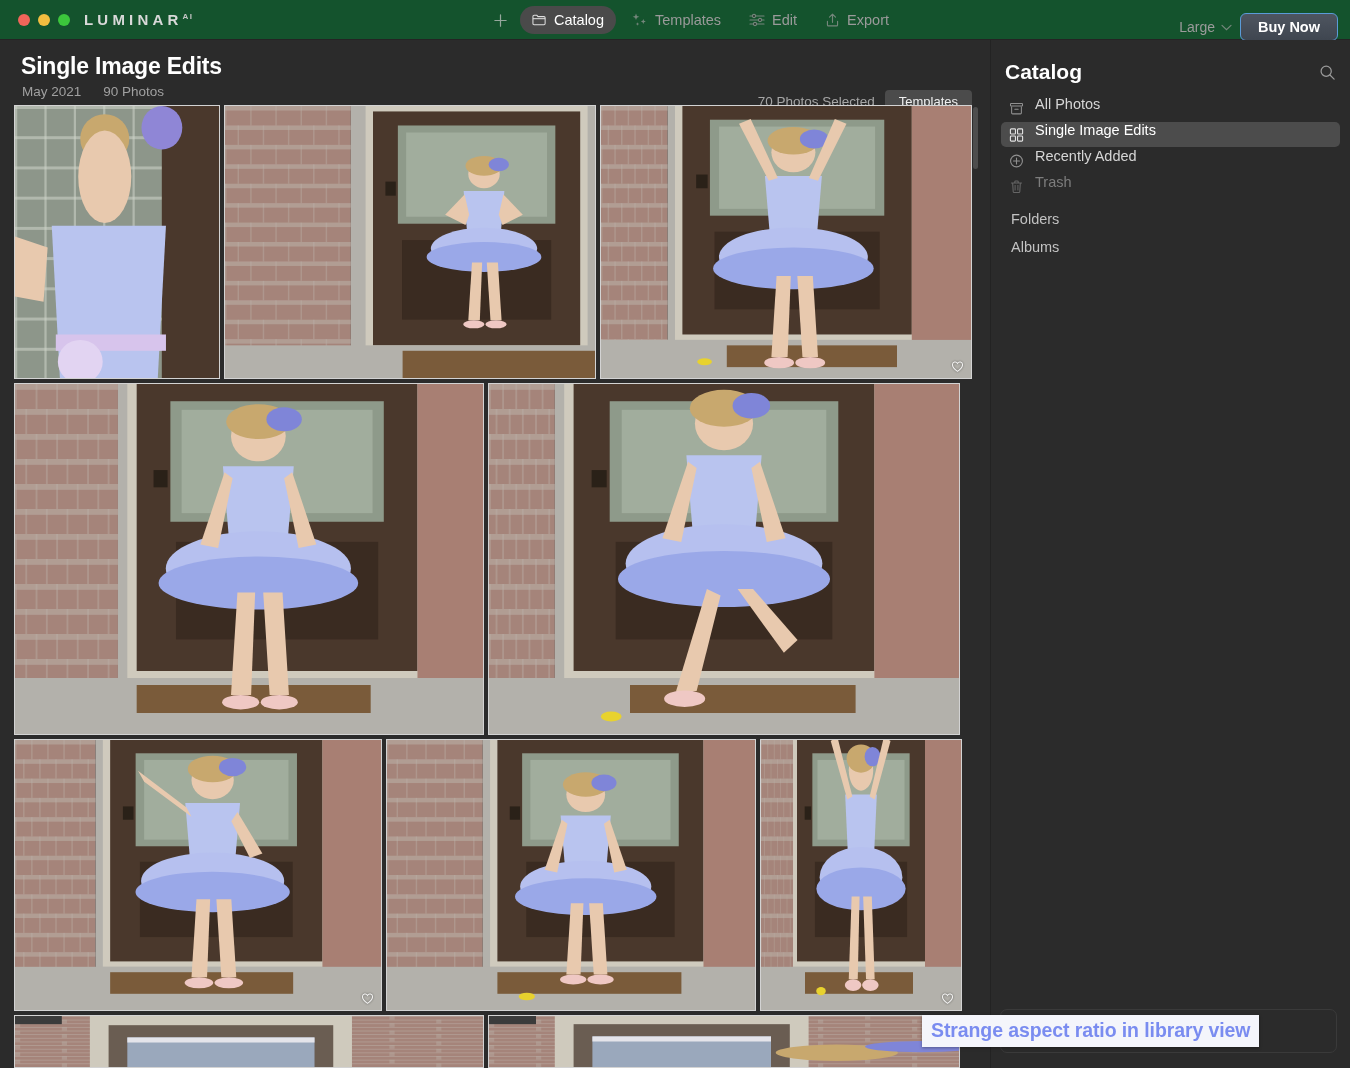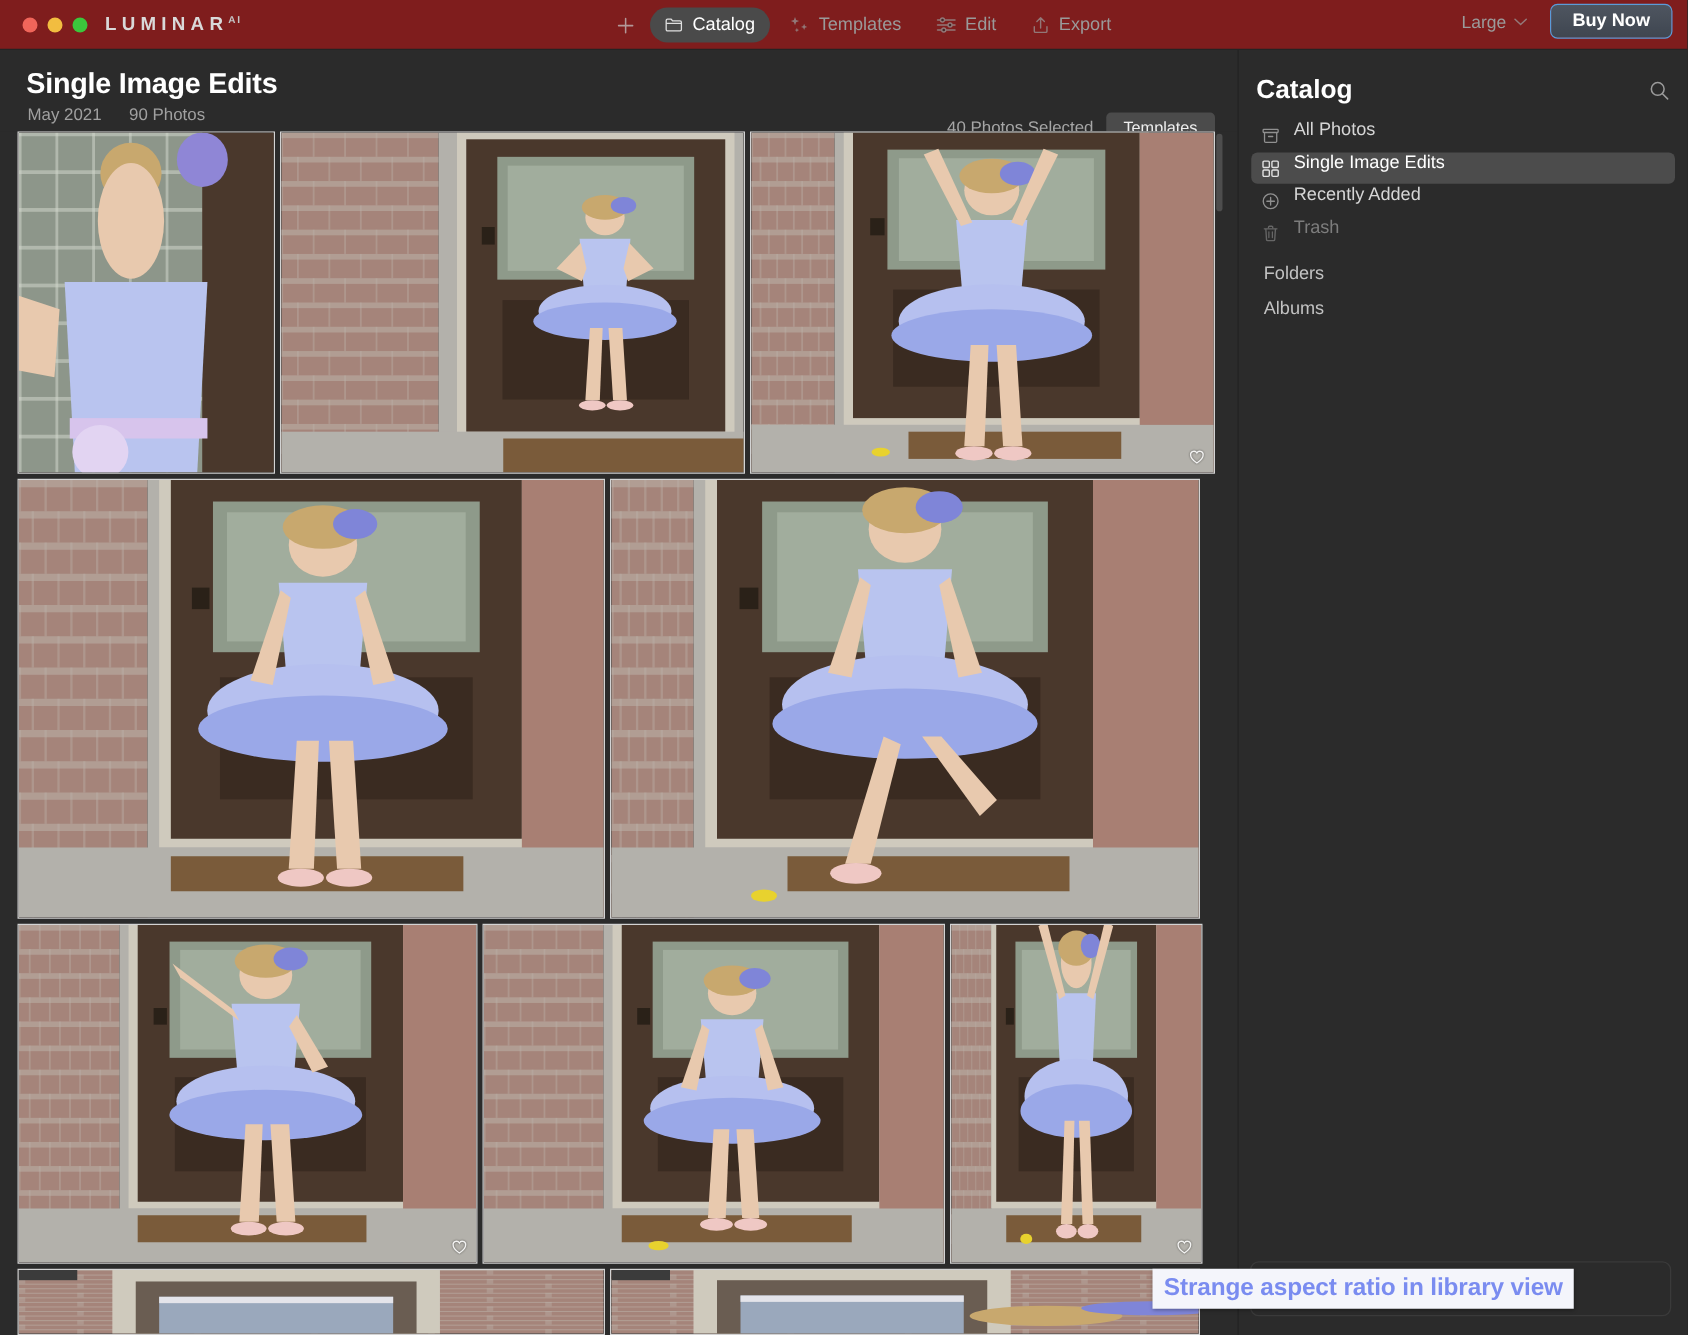--- a/index.html
+++ b/index.html
@@ -8,21 +8,21 @@
     background: #2b2b2b;
     font-family: "Liberation Sans", sans-serif;
     overflow: hidden;
     -webkit-font-smoothing: antialiased;
   }
   #app { position: relative; width: 1350px; height: 1068px; background: #2b2b2b; }
 
   
   .titlebar {
     position: absolute; left: 0; top: 0; width: 1350px; height: 40px;
-    background: #7f1d1d;
+    background: #14532d;
     border-bottom: 1px solid #242424;
   }
   .traffic { position: absolute; left: 18px; top: 14px; display: flex; gap: 8px; }
   .dot { width: 12px; height: 12px; border-radius: 50%; }
   .dot.red    { background: #f0655a; }
   .dot.yellow { background: #f2bd40; }
   .dot.green  { background: #3cc63c; }
 
   .brand {
     position: absolute; left: 84px; top: 11px;
@@ -41,22 +41,22 @@
     display: flex; align-items: center; gap: 7px;
     height: 28px; padding: 0 12px; border-radius: 14px;
     color: #9a9a9a; font-size: 14.5px; white-space: nowrap;
   }
   .navitem.plus { padding: 0 8px; color: #c8c8c8; }
   .navitem.active { background: #4a4a4a; color: #ffffff; }
   .navitem.active .ic { opacity: .95; }
   .ic { display: inline-flex; align-items: center; justify-content: center; opacity: .72; }
 
   .navright {
-    position: absolute; right: 12px; top: 2px; height: 30px;
-    display: flex; align-items: center; gap: 18px;
+    position: absolute; right: 12px; top: 12px; height: 30px;
+    display: flex; align-items: center; gap: 8px;
   }
   .sizesel { display: flex; align-items: center; gap: 6px; color: #9b9b9b; font-size: 14px; }
   .buynow {
     height: 28px; padding: 0 17px; border-radius: 6px;
     background: linear-gradient(180deg,#4e5560 0%, #3f4650 100%);
     border: 1px solid #5a9bd8;
     color: #ffffff; font-size: 14.5px; font-weight: 700;
     display: flex; align-items: center; justify-content: flex-start;
   }
 
@@ -239,21 +239,21 @@
   </div>
 
   <div class="mainheader">
     <div class="page-title">Single Image Edits</div>
     <div class="page-sub">
       <span>May 2021</span>
       <span>90 Photos</span>
     </div>
 
     <div class="sel-row">
-      <span class="sel-count">40 Photos Selected</span>
+      <span class="sel-count">70 Photos Selected</span>
       <div class="pill-btn">
         <span>Templates</span>
       </div>
     </div>
 
     <div class="filter-row">
       <div class="dropdown">
         <span>Showing: All Photos</span>
         <span class="caret">
           <svg width="10" height="6" viewBox="0 0 10 6">

